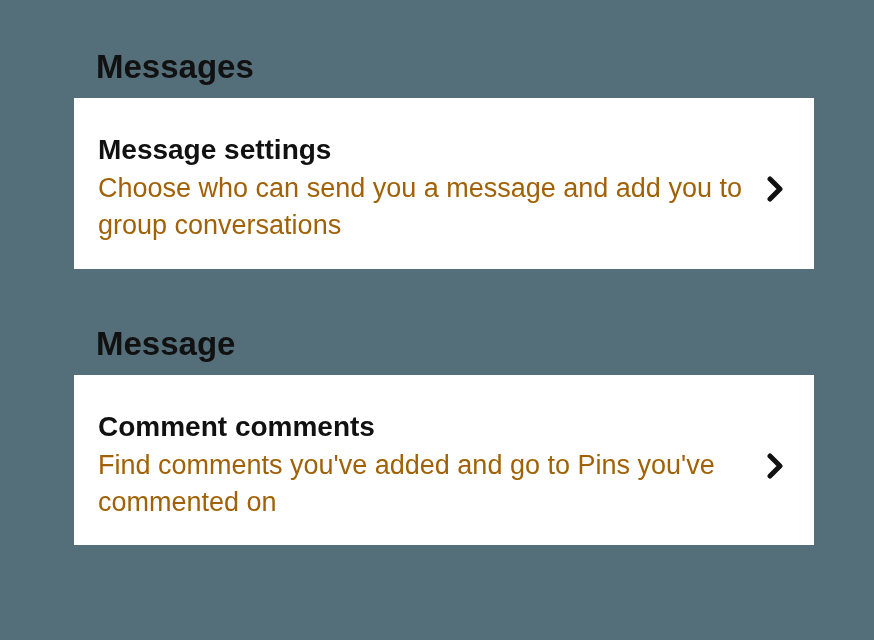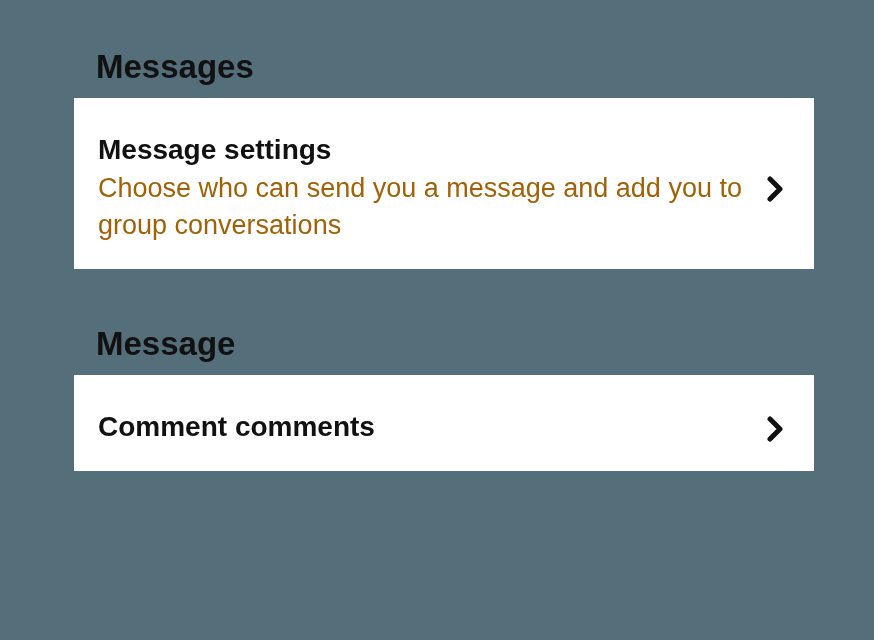--- a/index.html
+++ b/index.html
@@ -81,19 +81,20 @@
   </div>
 </div>
 
 <div class="section-gap"></div>
 
 <h2 class="section-header">Message</h2>
 
 <div class="settings-card">
   <div class="card-text">
     <div class="card-title">Comment comments</div>
+    <div class="card-desc">Find comments you've added and go to Pins you've commented on</div>
   </div>
   <div class="chevron">
     <svg viewBox="0 0 18 28" fill="none">
       <path d="M3 4 L13 14 L3 24" stroke="#111" stroke-width="5" stroke-linecap="round" stroke-linejoin="round"></path>
     </svg>
   </div>
 </div>
 
 </body></html>

